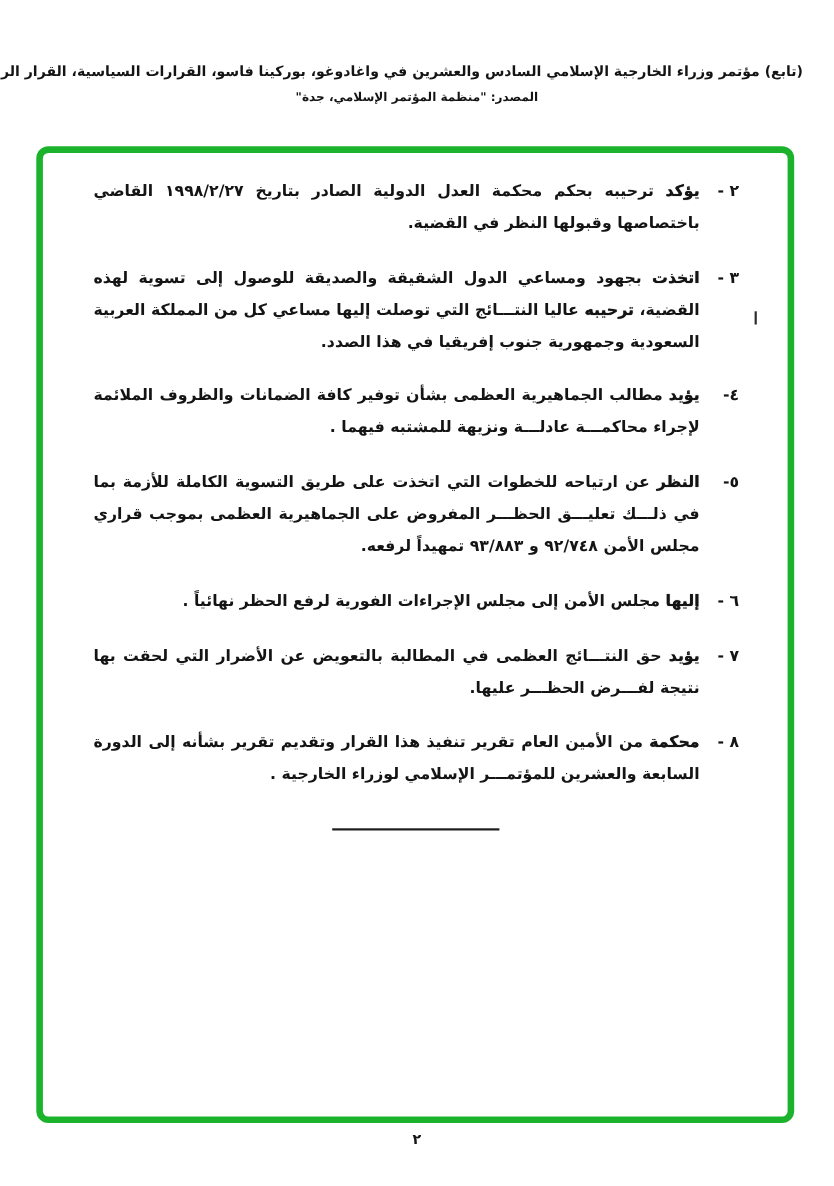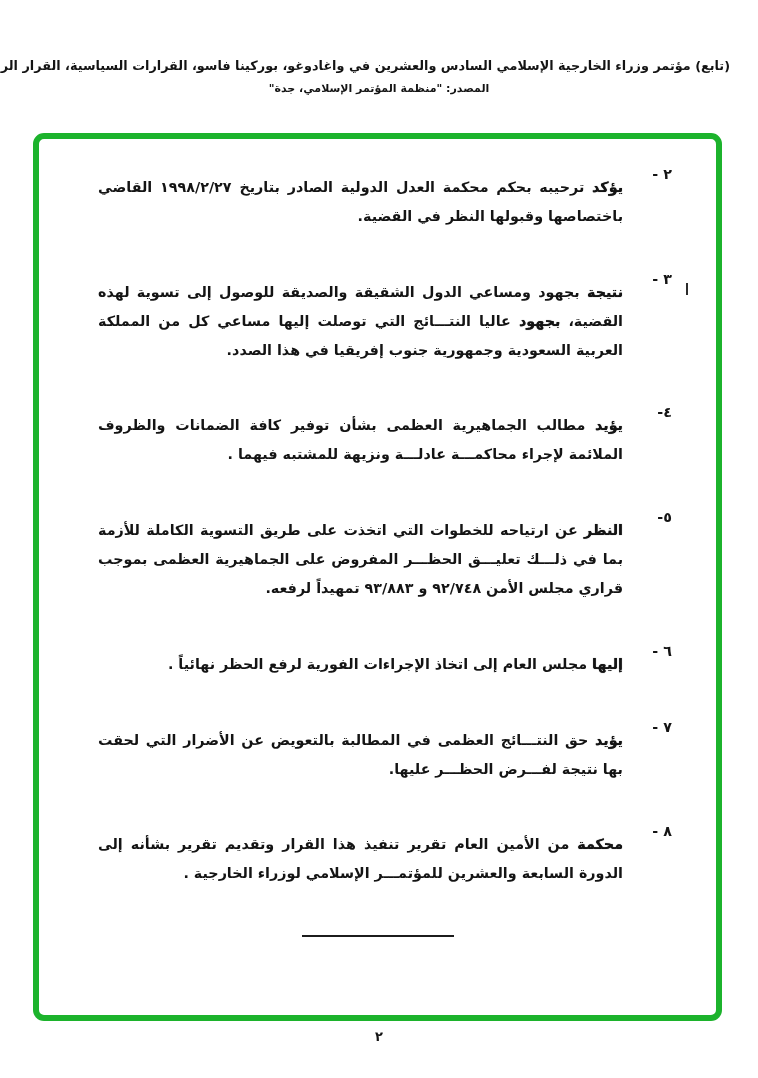--- a/index.html
+++ b/index.html
@@ -20,21 +20,21 @@
   }
   .clauses{
     direction:rtl;
     padding:21px 44px 0 46px;
   }
   .item{
     display:flex;gap:7px;margin-bottom:21px;
     font-size:14.3px;font-weight:bold;line-height:2.02;
   }
   .marker{flex:none;width:29px;white-space:nowrap;}
-  .text{margin:13px;flex:1;text-align:justify;}
+  .text{margin:0;flex:1;text-align:justify;}
   .strong{text-shadow:0 0 0.7px currentColor;}
   .rule{
     width:152px;height:2px;background:#1c1c1c;
     margin:34px auto 0 auto;
   }
   .artifact{
     position:absolute;left:686px;top:283px;width:2px;height:12px;
     background:#2c2c2c;
   }
   .page-number{
@@ -51,33 +51,33 @@
 </header>
 
 <main class="frame">
   <div class="clauses">
       <div class="item">
         <span class="marker">٢ -</span>
         <p class="text"><span class="strong">يؤكد</span><span> ترحيبه بحكم محكمة العدل الدولية الصادر بتاريخ ١٩٩٨/٢/٢٧ القاضي باختصاصها وقبولها النظر في القضية.</span></p>
       </div>
       <div class="item">
         <span class="marker">٣ -</span>
-        <p class="text"><span class="strong">نتيجة</span><span> بجهود ومساعي الدول الشقيقة والصديقة للوصول إلى تسوية لهذه القضية، </span><span class="strong">بجهود</span><span> عاليا النتـــائج التي توصلت إليها مساعي كل من المملكة العربية السعودية وجمهورية جنوب إفريقيا في هذا الصدد.</span></p>
+        <p class="text"><span class="strong">اتخذت</span><span> بجهود ومساعي الدول الشقيقة والصديقة للوصول إلى تسوية لهذه القضية، </span><span class="strong">ترحيبه</span><span> عاليا النتـــائج التي توصلت إليها مساعي كل من المملكة العربية السعودية وجمهورية جنوب إفريقيا في هذا الصدد.</span></p>
       </div>
       <div class="item">
         <span class="marker">٤-</span>
         <p class="text"><span class="strong">يؤيد</span><span> مطالب الجماهيرية العظمى بشأن توفير كافة الضمانات والظروف الملائمة لإجراء محاكمـــة عادلـــة ونزيهة للمشتبه فيهما .</span></p>
       </div>
       <div class="item">
         <span class="marker">٥-</span>
         <p class="text"><span class="strong">النظر</span><span> عن ارتياحه للخطوات التي اتخذت على طريق التسوية الكاملة للأزمة بما في ذلـــك تعليـــق الحظـــر المفروض على الجماهيرية العظمى بموجب قراري مجلس الأمن ٩٢/٧٤٨ و ٩٣/٨٨٣ تمهيداً لرفعه.</span></p>
       </div>
       <div class="item">
         <span class="marker">٦ -</span>
-        <p class="text"><span class="strong">إليها</span><span> مجلس العام إلى اتخاذ الإجراءات الفورية لرفع الحظر نهائياً .</span></p>
+        <p class="text"><span class="strong">إليها</span><span> مجلس الأمن إلى مجلس الإجراءات الفورية لرفع الحظر نهائياً .</span></p>
       </div>
       <div class="item">
         <span class="marker">٧ -</span>
         <p class="text"><span class="strong">يؤيد</span><span> حق النتـــائج العظمى في المطالبة بالتعويض عن الأضرار التي لحقت بها نتيجة لفـــرض الحظـــر عليها.</span></p>
       </div>
       <div class="item">
         <span class="marker">٨ -</span>
         <p class="text"><span class="strong">محكمة</span><span> من الأمين العام تقرير تنفيذ هذا القرار وتقديم تقرير بشأنه إلى الدورة السابعة والعشرين للمؤتمـــر الإسلامي لوزراء الخارجية .</span></p>
       </div>
     </div>

